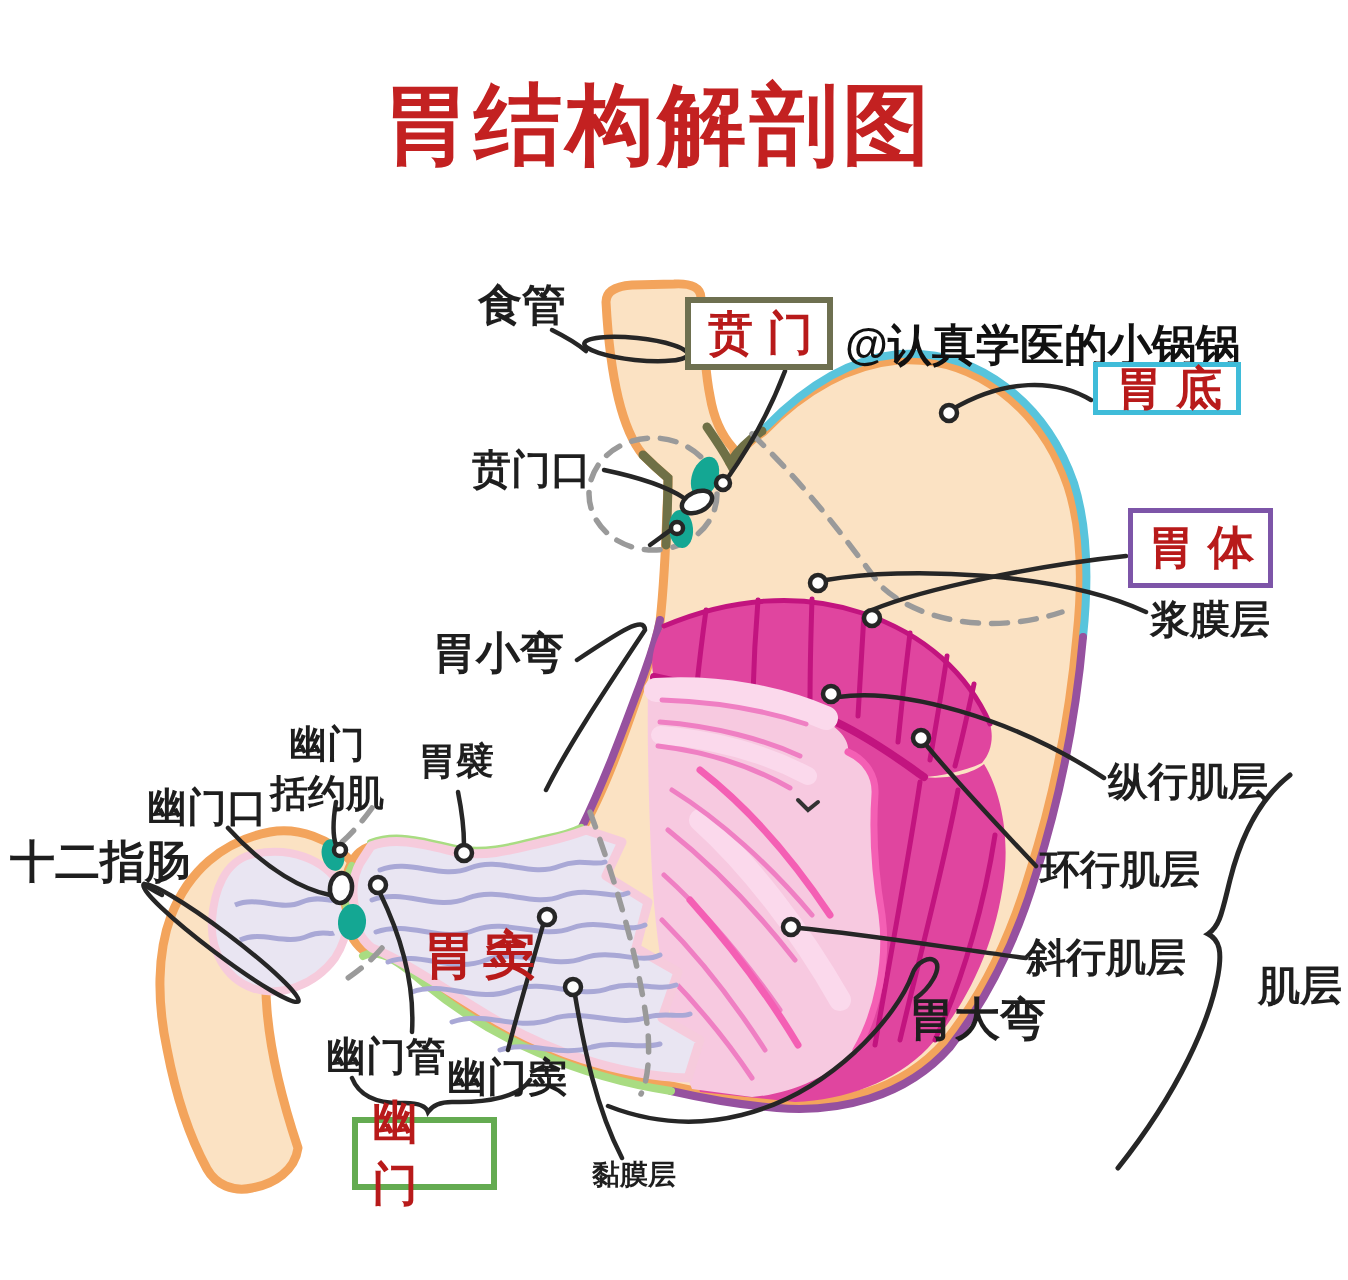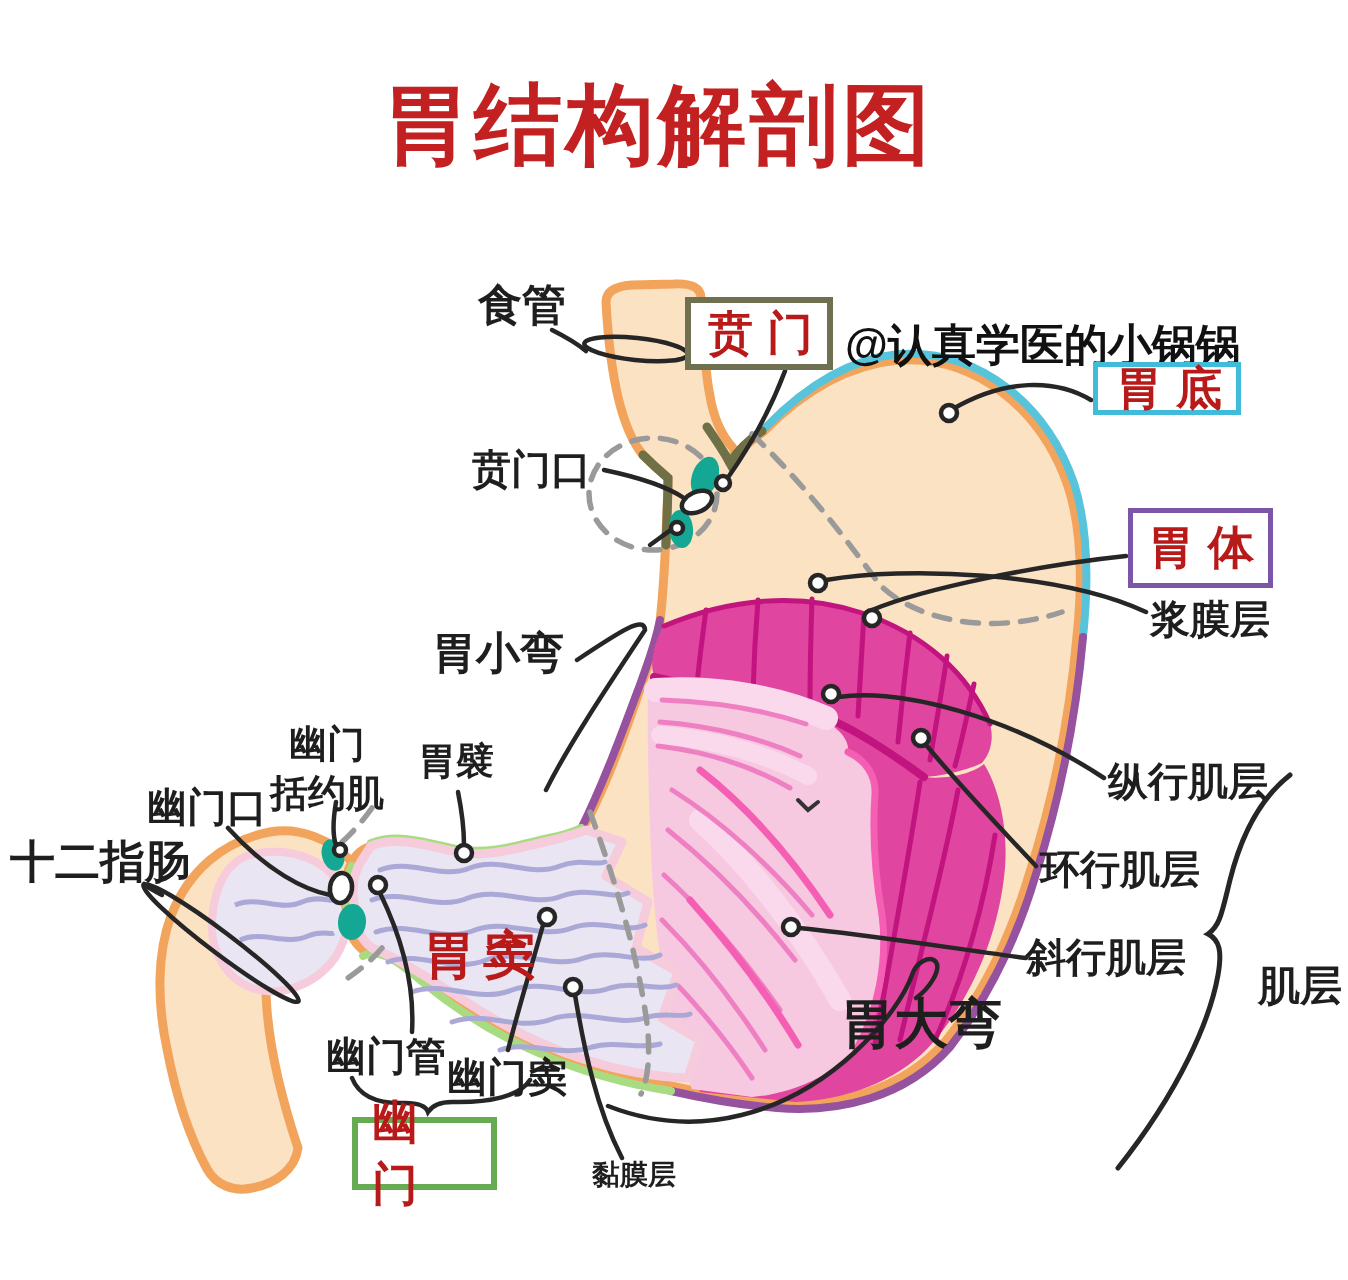--- a/index.html
+++ b/index.html
@@ -211,18 +211,18 @@
   <span>括约肌</span>
 </div>
 <div class="lbl" style="left:418px;top:742px;font-size:38px;">胃襞</div>
 <div class="lbl" style="left:147px;top:786px;font-size:40px;">幽门口</div>
 <div class="lbl" style="left:10px;top:838px;font-size:45px;">十二指肠</div>
 <div class="lbl" style="left:1108px;top:760px;font-size:40px;">纵行肌层</div>
 <div class="lbl" style="left:1040px;top:848px;font-size:40px;">环行肌层</div>
 <div class="lbl" style="left:1026px;top:936px;font-size:40px;">斜行肌层</div>
 <div class="lbl" style="left:1258px;top:940px;font-size:42px;margin-top:24px;">肌层</div>
 <div class="lbl red" style="left:423px;top:898px;font-size:52px;font-weight:900;letter-spacing:8px;margin-top:30px;">胃窦</div>
-<div class="lbl" style="left:840px;top:995px;font-size:54px;">胃大弯</div>
+<div class="lbl" style="left:908px;top:995px;font-size:46px;">胃大弯</div>
 <div class="lbl" style="left:326px;top:1035px;font-size:40px;">幽门管</div>
 <div class="lbl" style="left:447px;top:1056px;font-size:40px;">幽门窦</div>
 <div class="lbl" style="left:592px;top:1160px;font-size:28px;">黏膜层</div>
 
 </div>
 
 </body></html>

